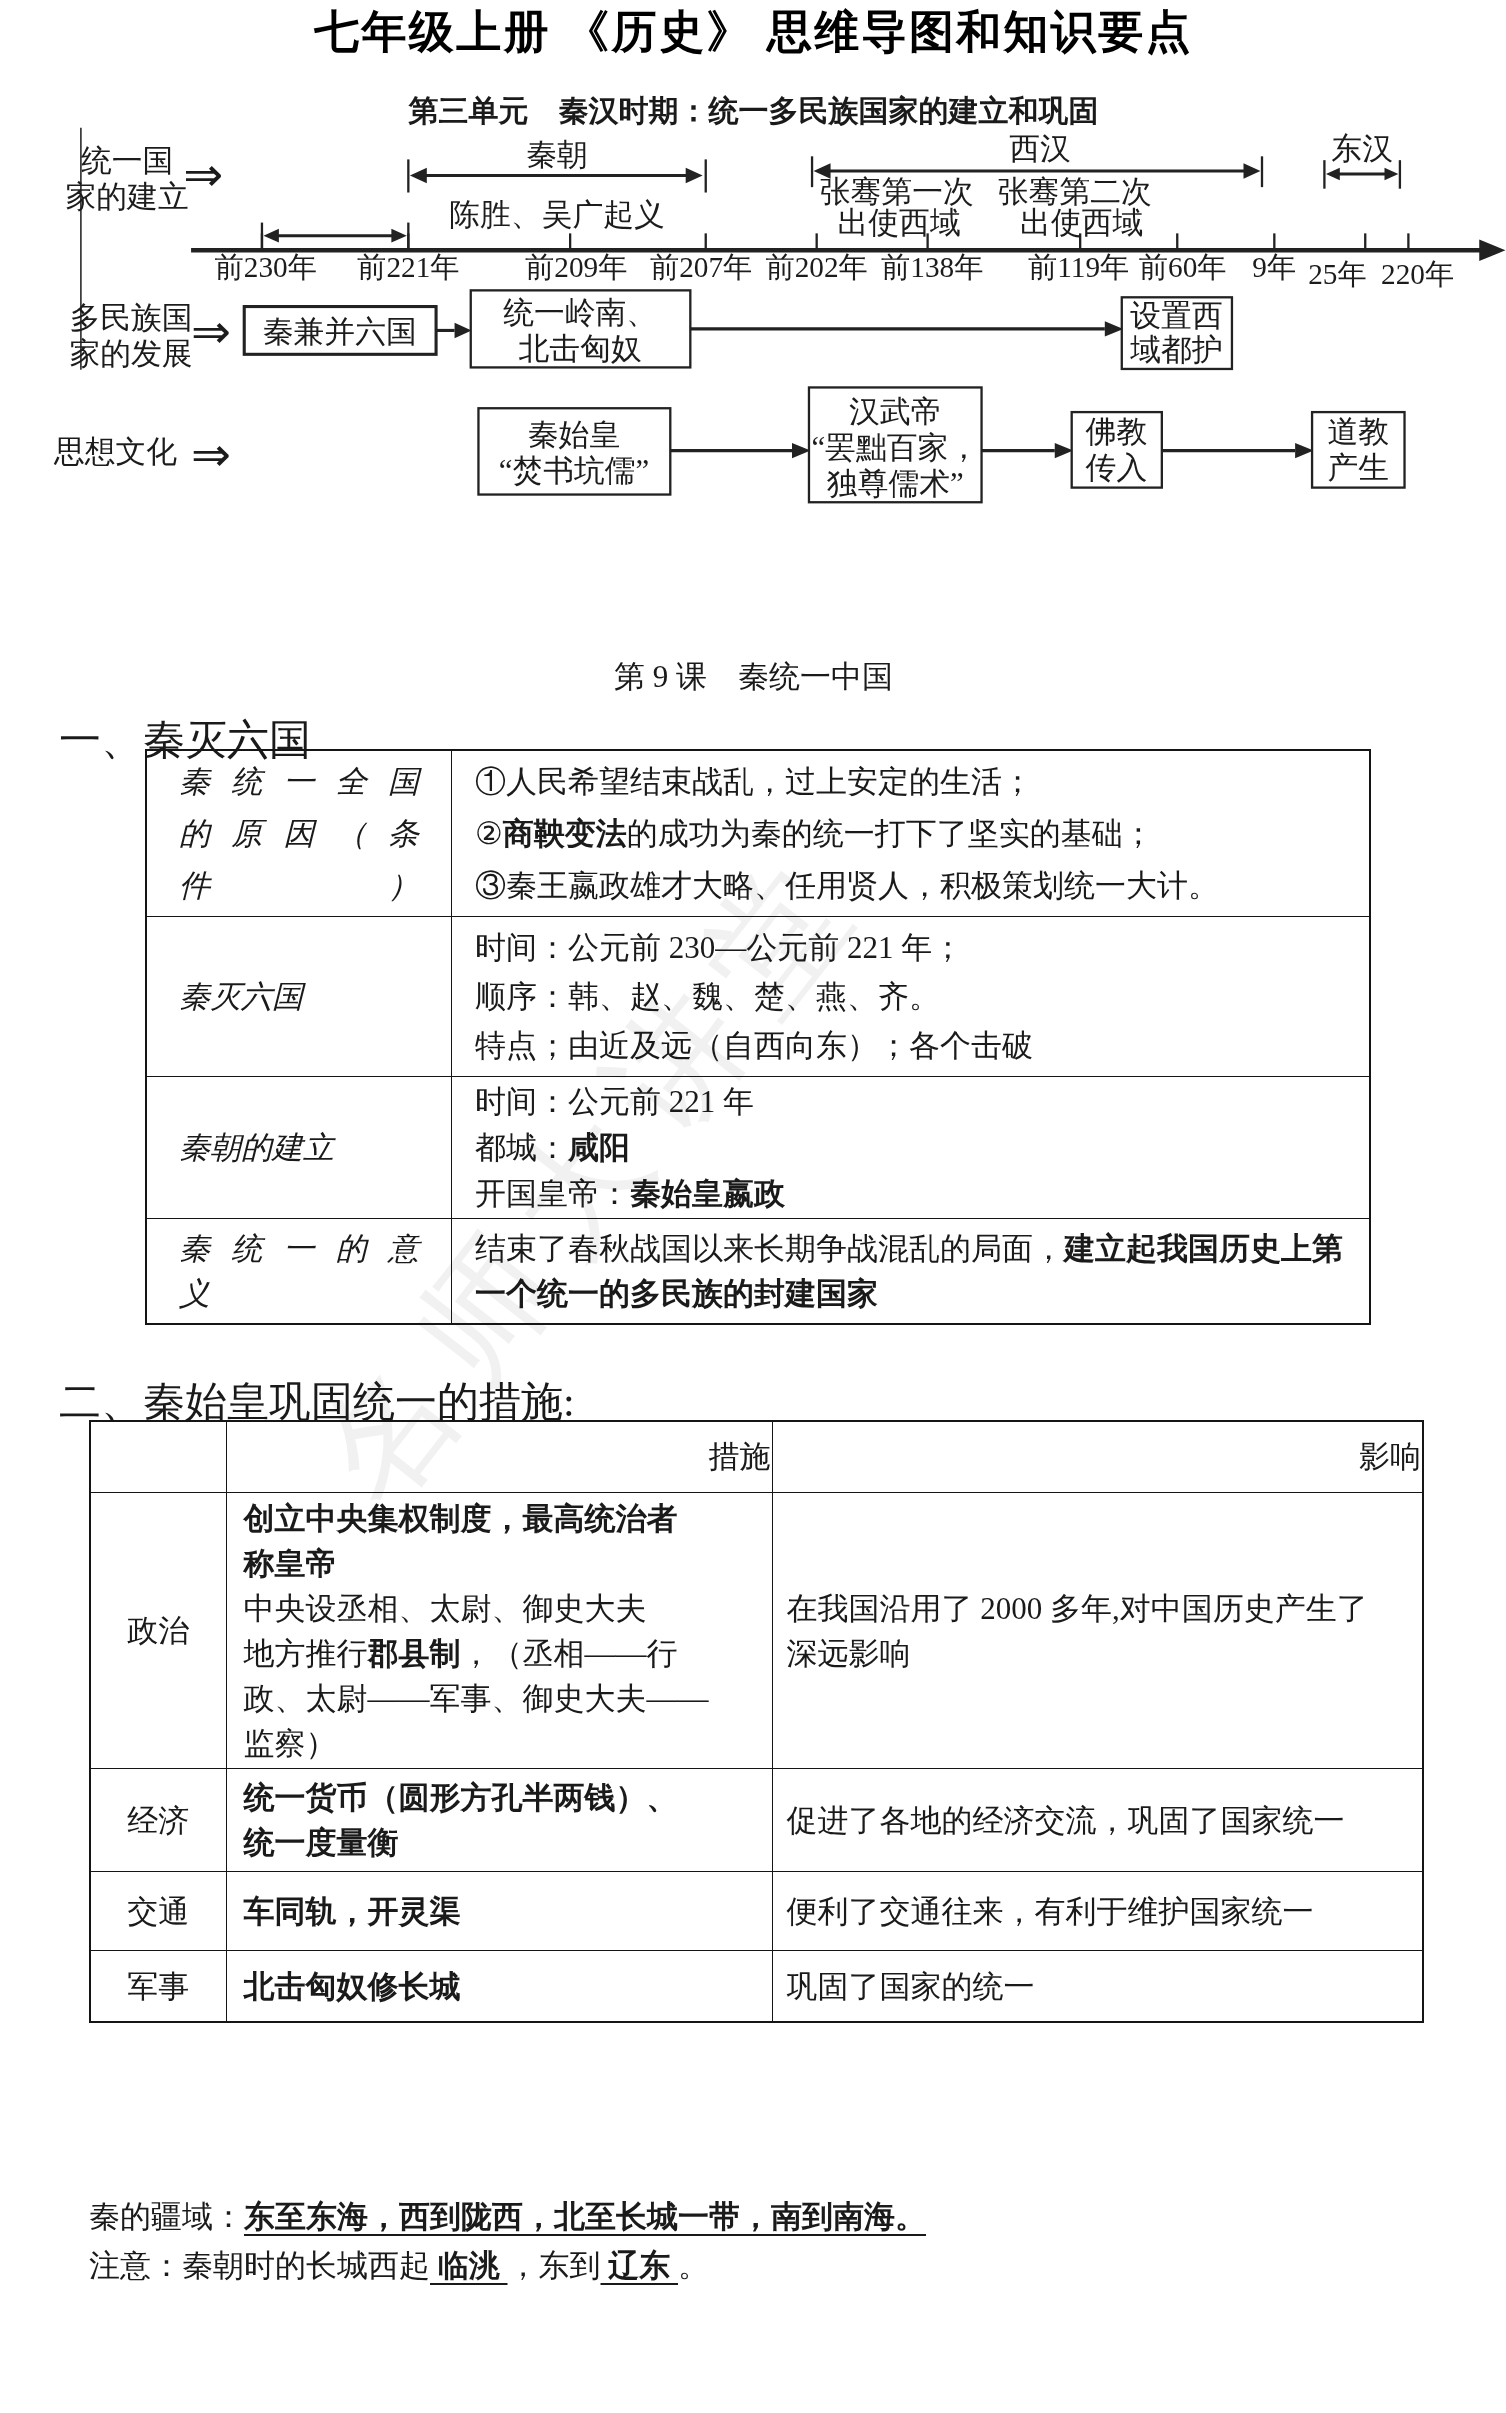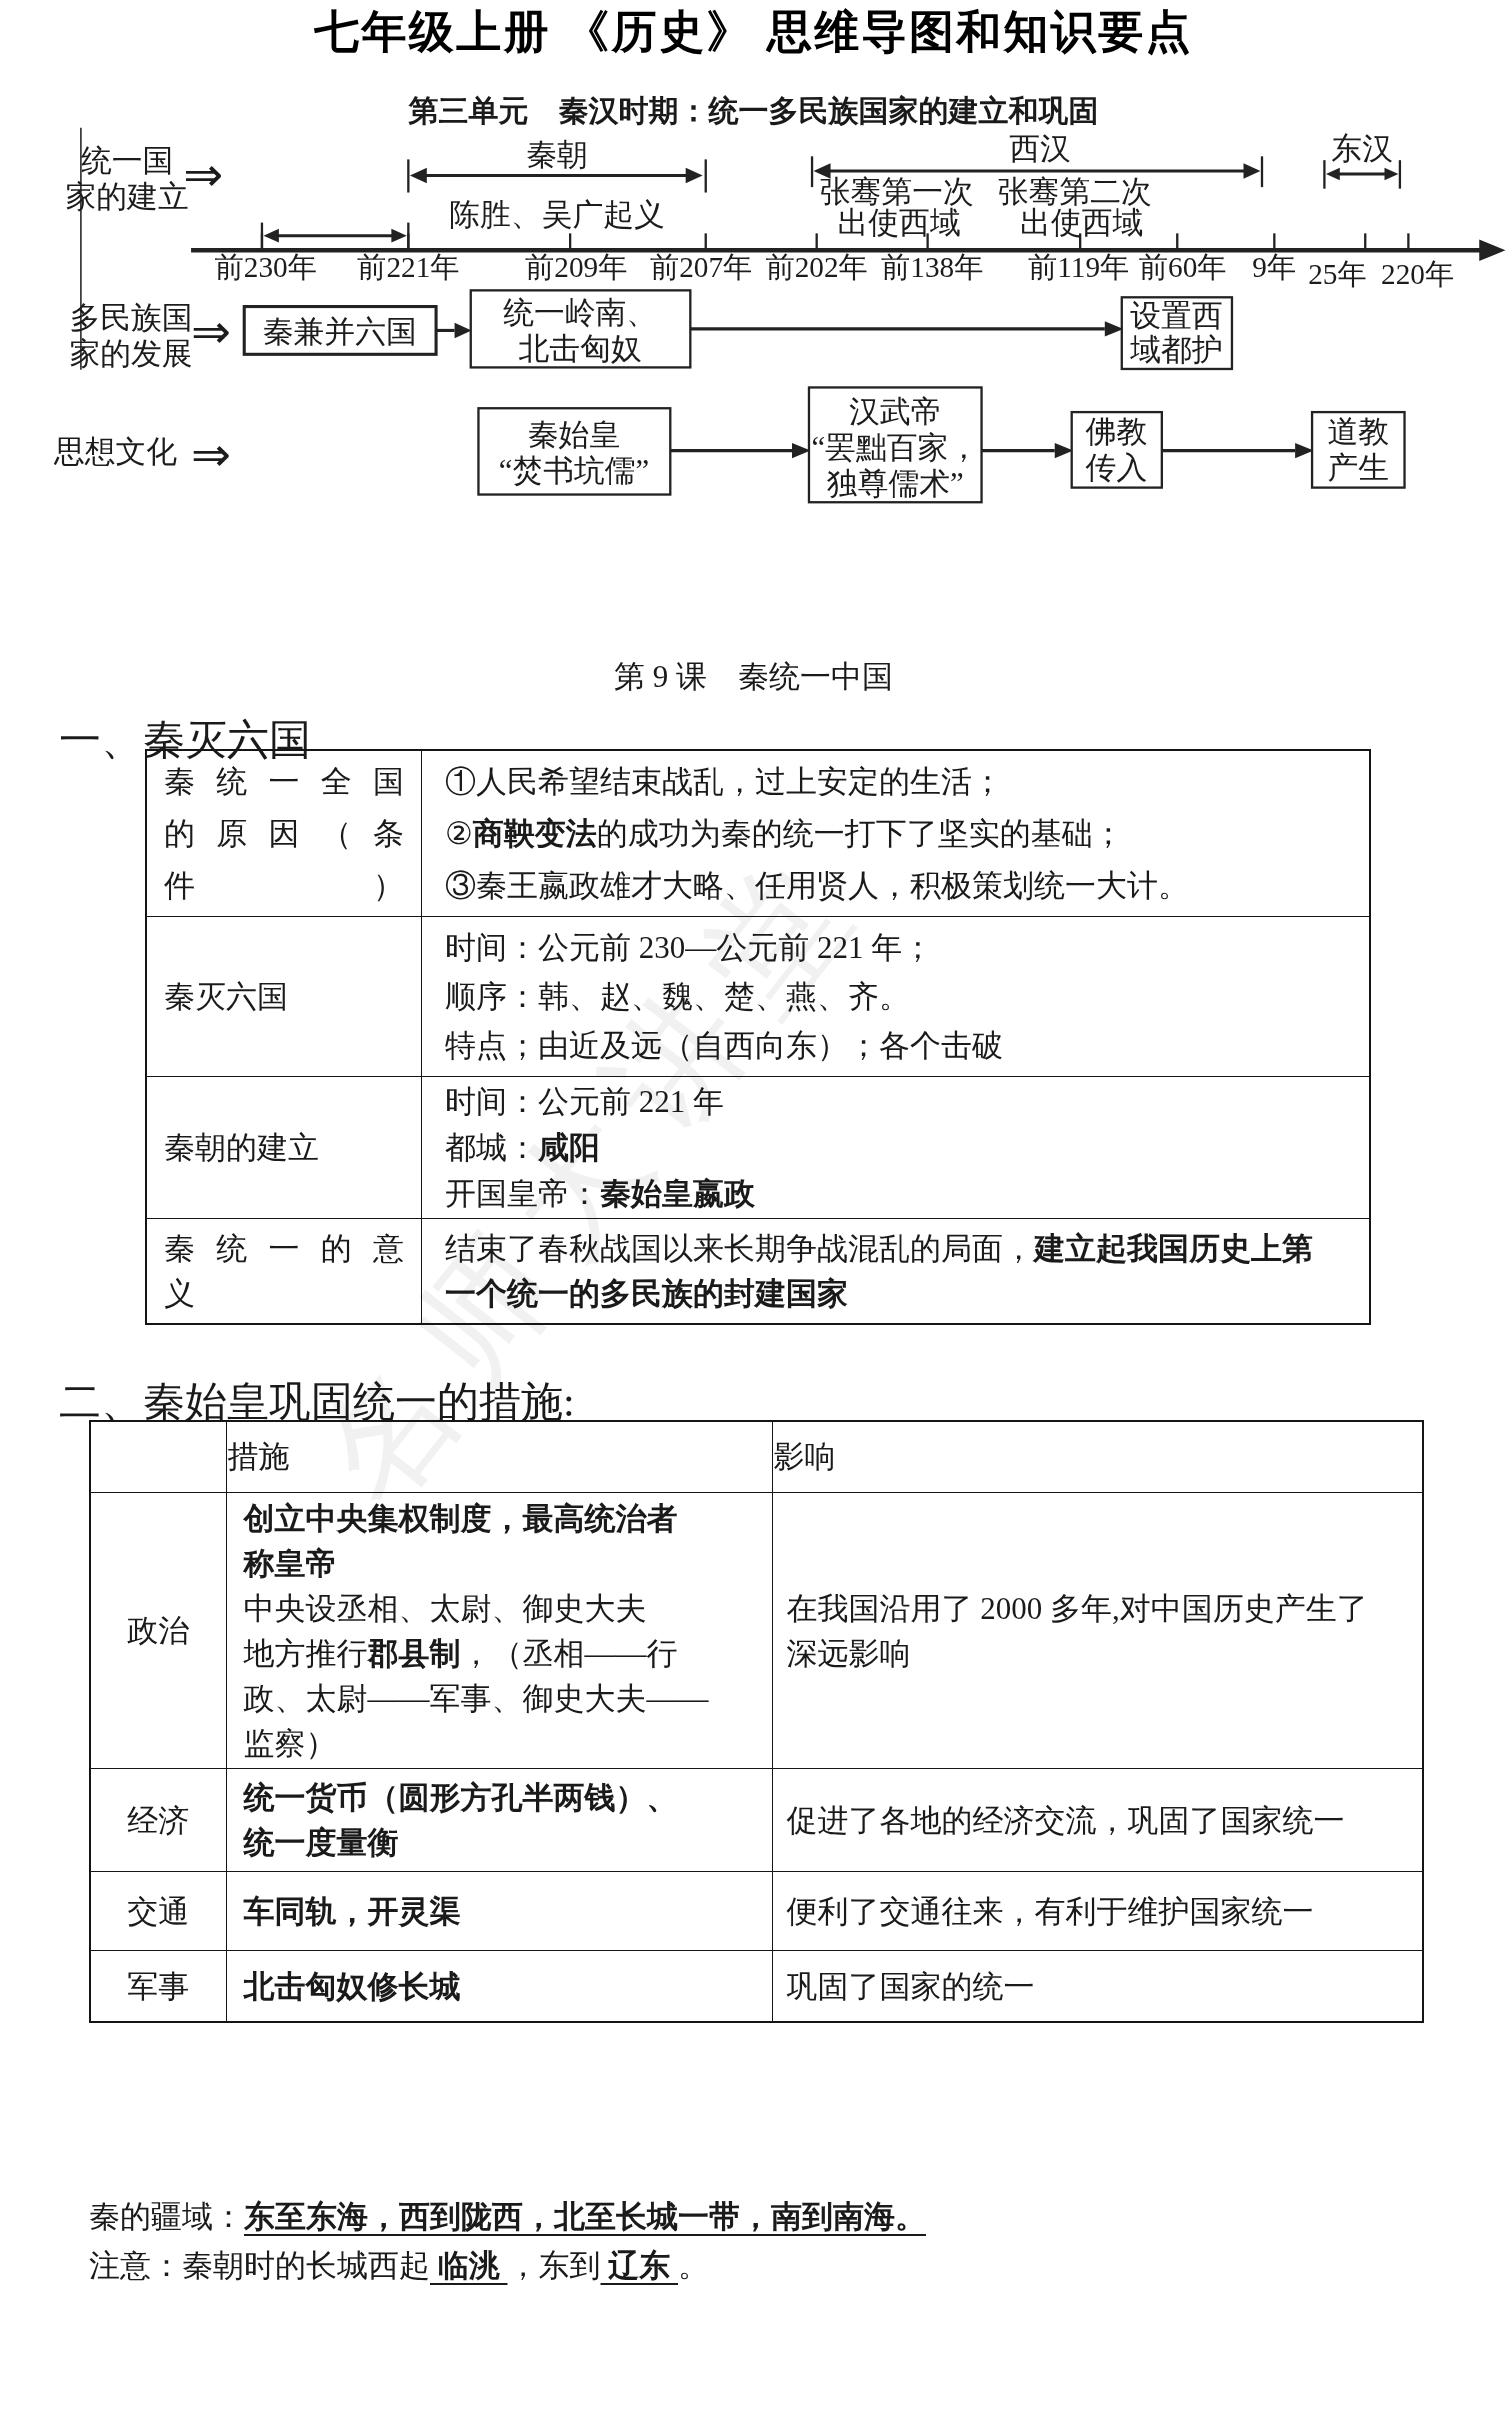--- a/index.html
+++ b/index.html
@@ -27,33 +27,33 @@
 
   .heading{position:absolute;top:656px;left:0;width:100%;text-align:center;
            font-size:31px;font-weight:normal;}
   .section{position:absolute;font-size:42px;}
   #sec1{left:59px;top:712px;}
   #sec2{left:59px;top:1374px;}
 
   table{position:absolute;border-collapse:collapse;table-layout:fixed;}
   td{border:1.5px solid #151515;font-size:31px;vertical-align:middle;}
   #table1{left:145px;top:749px;width:1226px;border:2.3px solid #151515;}
-  #table1 td.h{width:240px;padding:0 17px;}
+  #table1 td.h{width:240px;padding:0 32px;font-style:italic;}
   #table1 td.c{padding-left:23px;padding-right:4px;}
   #table1 .jh .tl{text-align:justify;text-align-last:justify;}
   .t1r1 td{height:163px;} .t1r1 .tl{line-height:52px;}
   .t1r2 td{height:157px;} .t1r2 .tl{line-height:49px;}
   .t1r3 td{height:139px;} .t1r3 .tl{line-height:46px;}
   .t1r4 td{height:102px;} .t1r4 .tl{line-height:45px;}
 
   #table2{left:89px;top:1420px;width:1333px;border:2.3px solid #151515;}
   #table2 td.cat{text-align:center;}
   #table2 td.m{padding-left:17px;padding-right:10.8px;}
   #table2 td.e{padding-left:14px;padding-right:9.2px;}
-  #table2 td.th{text-align:left;}
+  #table2 td.th{text-align:right;}
   #table2 .tl{line-height:45px;}
   .t2h td{height:68px;}
   .t2r0 td{height:273px;}
   .t2r1 td{height:100px;}
   .t2r2 td{height:109px;}
   .t2r3 td{height:76px;}
   .t2r4 td{height:68px;}
 
   .notes{position:absolute;left:89px;top:2192px;font-size:31px;}
   .notes .tl{line-height:49px;}

